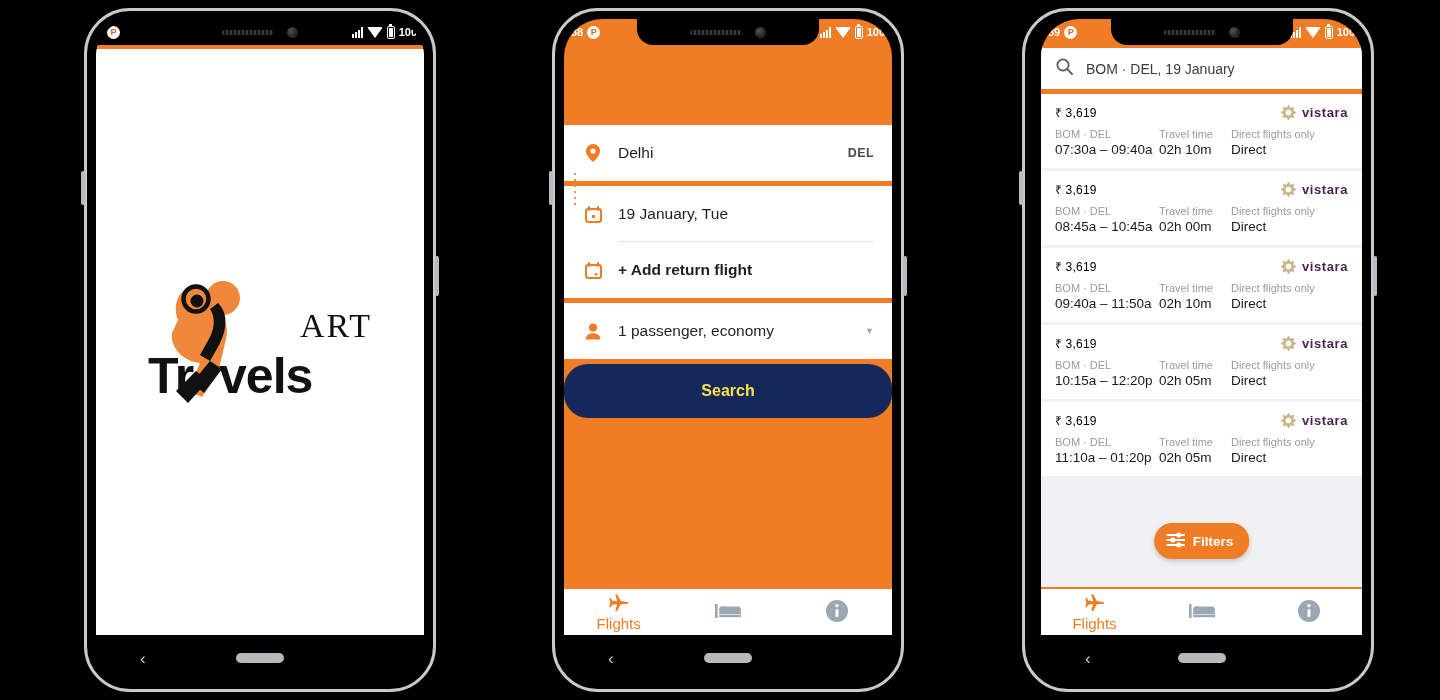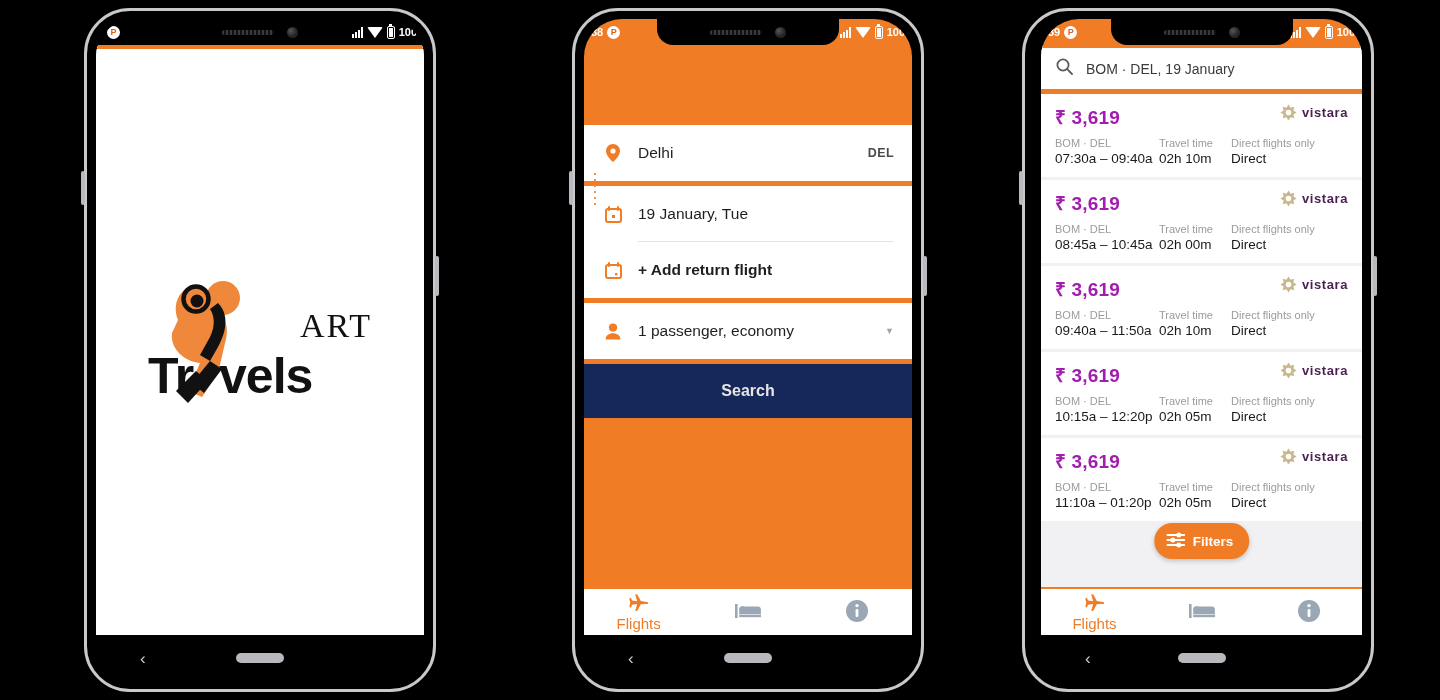--- a/index.html
+++ b/index.html
@@ -12,21 +12,21 @@
   .stage { position: relative; width: 1440px; height: 700px; background: #000; }
 
   
   .phone {
     position: absolute; top: 8px; width: 352px; height: 684px;
     border: 3px solid #c8c9cb; border-radius: 46px;
     background: #000;
     padding: 8px 9px;
   }
   .phone.p1 { left: 84px; }
-  .phone.p2 { left: 572px; }
+  .phone.p2 { left: 552px; }
   .phone.p3 { left: 1022px; padding-left: 16px; }
 
   .sidebtn {
     position: absolute; right: -6px; width: 4px; background: #b9babd; border-radius: 2px;
   }
   .sidebtn.b3 { top: 245px; height: 40px; }
   .sidebtn-l {
     position: absolute; left: -6px; width: 4px; background: #b9babd; border-radius: 2px;
     top: 160px; height: 34px;
   }
@@ -107,43 +107,43 @@
   .hair { position: absolute; left: 36px; right: 0; bottom: 0; height: 1px; background: #e3e3e3; }
   .dots {
     position: absolute; left: 10px; top: 48px; height: 32px; width: 2px;
     background: repeating-linear-gradient(180deg,#f09149 0 2px, transparent 2px 6px);
   }
   .swap { position: absolute; right: 0; top: 50%; transform: translateY(-50%);
     color: #f07c26; font-size: 15px; font-weight: 700; line-height: .9; }
   .gap { height: 5px; background: #f07c26; }
   .chev { color: #9aa3ae; font-size: 9px; }
   .searchbtn {
-    background: #16285a; color: #e5e5e5; font-size: 16px; font-weight: 700;
-    height: 54px; display: flex; align-items: center; justify-content: center;
+    background: #16285a; color: #fde047; font-size: 16px; font-weight: 700;
+    height: 54px; display: flex; align-items: center; justify-content: center; border-radius: 24px;
   }
   .fill { flex: 1; background: #f07c26; }
   .tabbar {
     height: 48px; background: #fff; display: flex; align-items: center;
     border-top: 2px solid #f07c26;
   }
   .tab { flex: 1; display: flex; flex-direction: column; align-items: center; justify-content: center; gap: 2px; }
   .tab .lbl { font-size: 15px; color: #f07c26; }
 
   
   .p3-app { background: #f1f1f3; height: 100%; display: flex; flex-direction: column; }
   .searchhdr {
     background: #fff; height: 44px; display: flex; align-items: center; gap: 13px; padding: 0 15px;
     border-top: 3px solid #f07c26;
   }
   .searchhdr .q { font-size: 14px; color: #3b3b3b; }
   .hdr-rule { height: 5px; background: #f07c26; }
   .results { flex: 1; overflow: hidden; }
   .fcard { background: #fff; padding: 10px 14px 11px; margin-bottom: 3px; }
   .fcard-top { display: flex; align-items: flex-start; justify-content: space-between; }
-  .price { color: #a21caf; font-size: 19px; font-weight: 700; letter-spacing: .2px; }
+  .price { color: #000000; font-size: 12px; font-weight: 400; letter-spacing: .2px; }
   .vistara { display: flex; align-items: center; gap: 5px; }
   .vistara .vtxt { color: #4b1f52; font-size: 13px; font-weight: 700; letter-spacing: .6px; }
   .fcard-grid { display: flex; margin-top: 7px; }
   .col1 { width: 104px; } .col2 { width: 72px; } .col3 { flex: 1; }
   .cl { font-size: 11px; color: #9b9b9b; display: block; margin-bottom: 2px; }
   .cv { font-size: 13.5px; color: #1a1a1a; display: block; }
   .filters {
     position: absolute; left: 50%; transform: translateX(-50%); bottom: 76px;
     background: #f07c26; color: #fff; border-radius: 22px; height: 36px;
     display: flex; align-items: center; gap: 8px; padding: 0 16px 0 12px;

